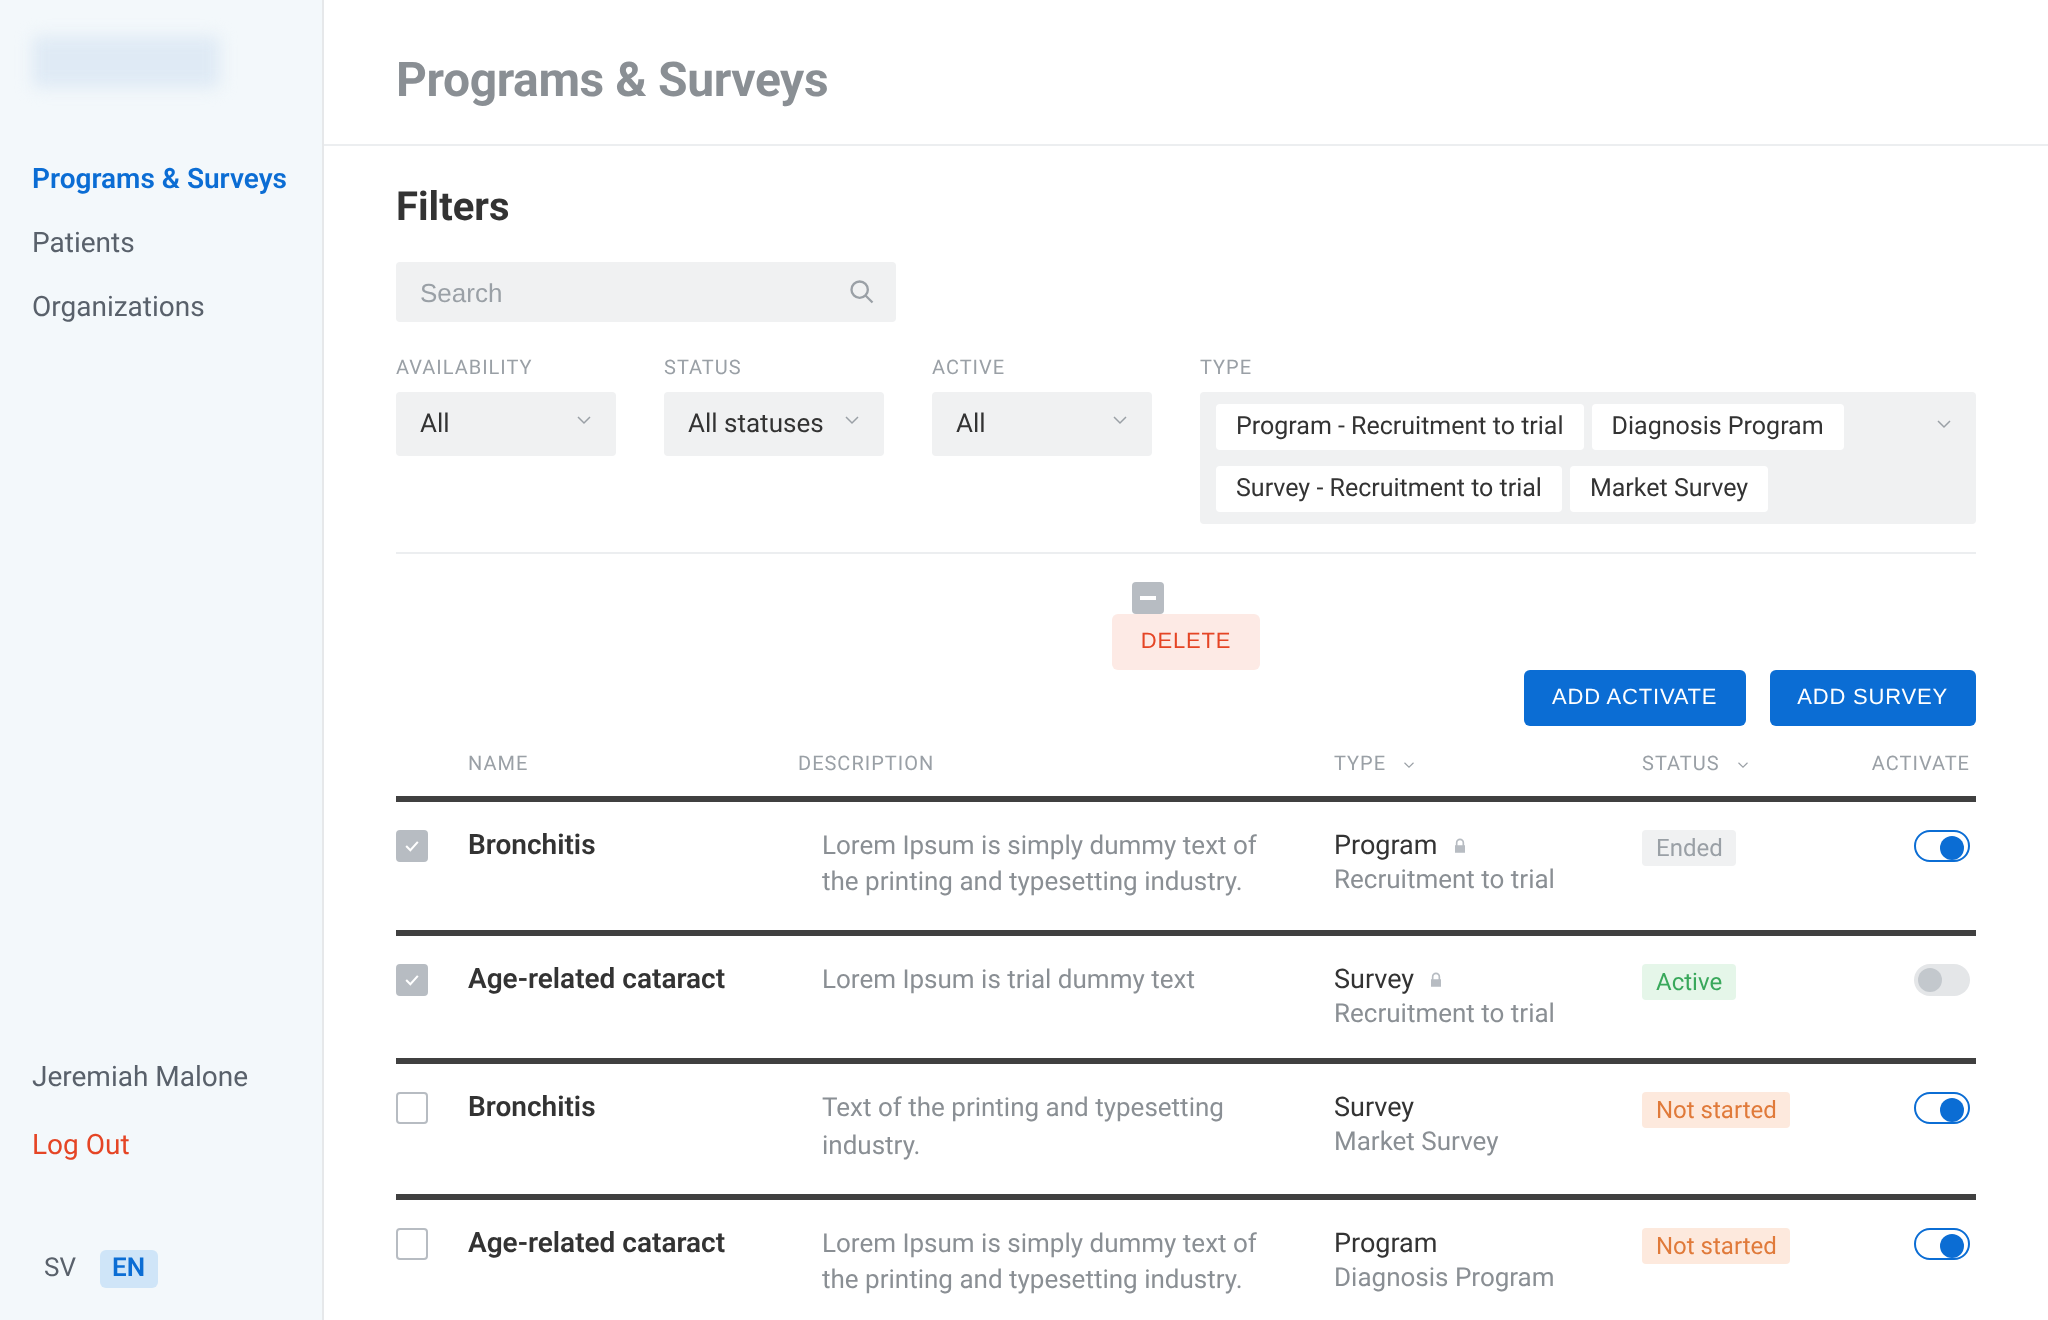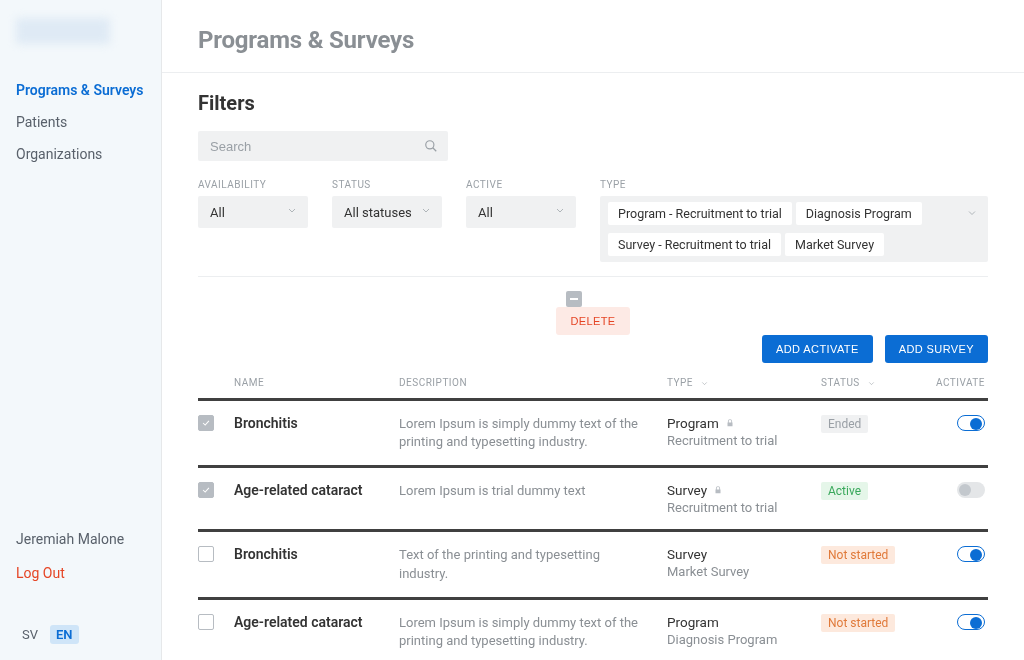--- a/index.html
+++ b/index.html
@@ -174,21 +174,21 @@
       padding: 14px 0;
       border-top: 3px solid #404040;
     }
     .cb {
       width: 16px; height: 16px; border: 1.5px solid #b7bcc2; border-radius: 2px;
       cursor: pointer; display: flex; align-items: center; justify-content: center;
     }
     .cb.checked { background: #b7bcc2; border-color: #b7bcc2; }
     .cb.checked svg { stroke: #fff; fill: none; stroke-width: 2.5; width: 10px; height: 10px; }
     .row .name { font-weight: 600; color: #333; font-size: 14px; }
-    .row .desc { font-size: 13px; color: #8a8f94; line-height: 1.4; }
+    .row .desc { font-size: 13px; color: #8a8f94; line-height: 1.4; margin-left: 12px; }
     .row .type-main { font-size: 13.5px; color: #333; display: flex; align-items: center; gap: 6px; }
     .row .type-sub { font-size: 13px; color: #8a8f94; margin-top: 2px; }
     .lock-ico { width: 10px; height: 10px; fill: #b7bcc2; }
 
     .badge { display: inline-block; padding: 2px 7px; font-size: 12px; border-radius: 2px; }
     .badge.ended { background: #f0f1f2; color: #9aa0a6; }
     .badge.active { background: #e5f6e9; color: #39a85b; }
     .badge.notstarted { background: #fde9dd; color: #e07a3a; }
 
     .toggle {

